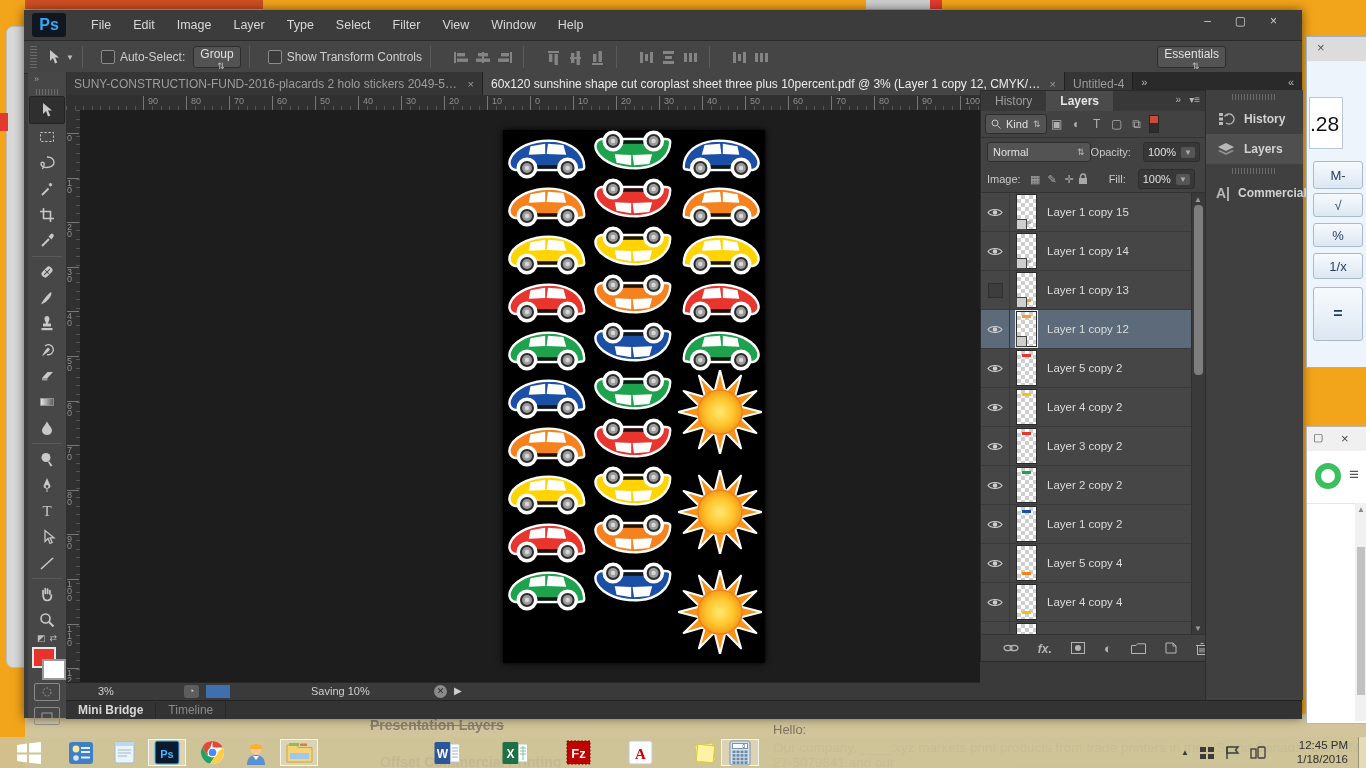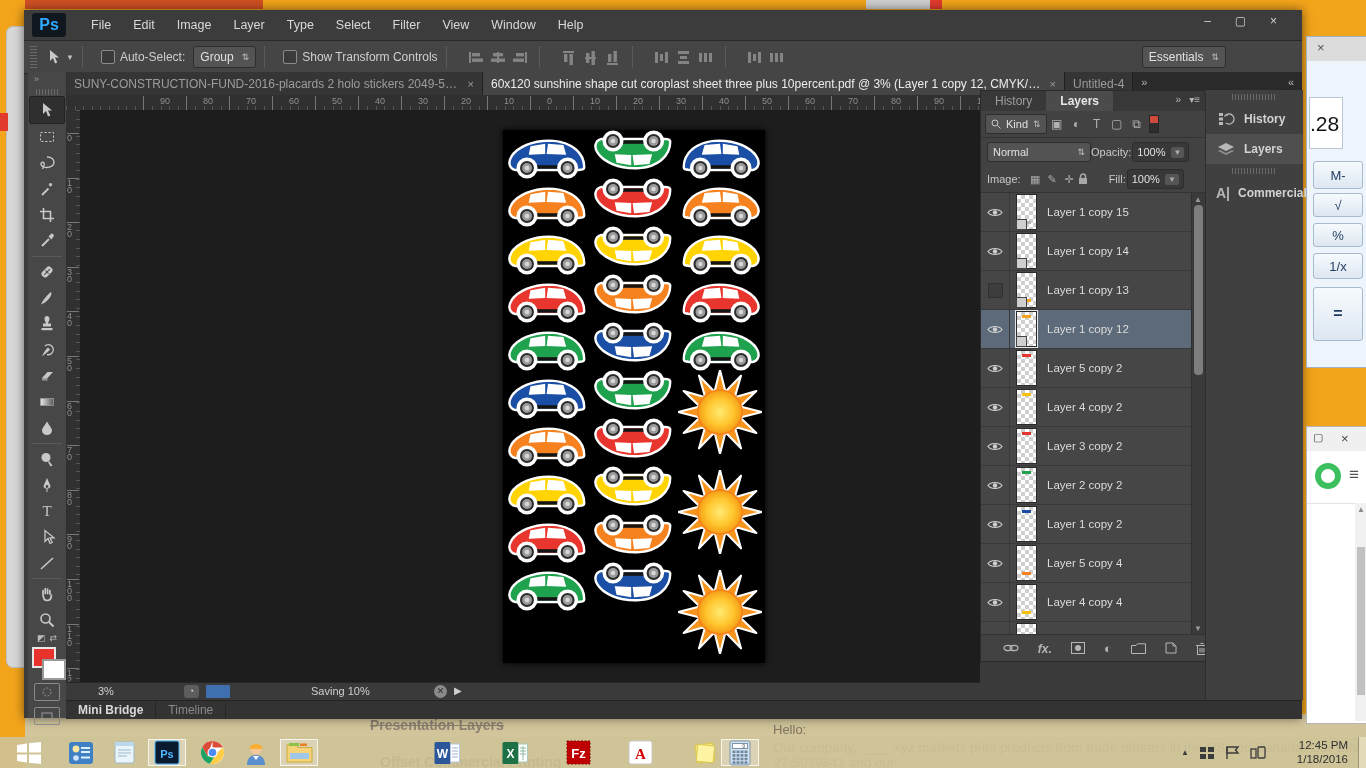--- a/index.html
+++ b/index.html
@@ -27,21 +27,21 @@
   .menu-item{color:#d8d8d8;font-size:12.5px;padding:5px 11px;cursor:default;}
   .win-controls{position:absolute;right:12px;top:0;display:flex;}
   .win-btn{width:33px;height:22px;color:#cfcfcf;font-size:12px;display:flex;align-items:center;justify-content:center;}
   
   .optionsbar{position:absolute;left:0;top:30px;width:100%;height:32px;background:#454545;border-top:1px solid #2a2a2a;
     border-bottom:1px solid #2a2a2a;display:flex;align-items:center;color:#cfcfcf;font-size:12px;}
   .opt-sep{width:1px;height:22px;background:#5a5a5a;margin:0 8px;}
   .opt-grip{width:7px;height:22px;margin-left:6px;background:repeating-linear-gradient(to bottom,#6a6a6a 0 1px,transparent 1px 3px);}
   .checkbox{width:12px;height:12px;border:1px solid #8b8b8b;background:#3a3a3a;border-radius:2px;margin:0 5px 0 10px;}
   .combo{display:flex;align-items:center;background:#535353;border:1px solid #2d2d2d;border-radius:3px;height:20px;
-    padding:0 6px;margin-left:8px;color:#e0e0e0;}
+    padding:0 6px;margin-left:8px;color:#e0e0e0;flex-direction:column;}
   .combo .ud{margin-left:8px;font-size:9px;color:#bdbdbd;}
   .align-group{display:flex;margin-left:10px;}
   .align-ic{width:22px;height:20px;display:flex;align-items:center;justify-content:center;opacity:.75;}
   .workspace{position:absolute;right:76px;top:5px;}
   
   .tabbar{position:absolute;left:42px;top:62px;width:1236px;height:23px;background:#2a2a2a;display:flex;align-items:stretch;font-size:12px;}
   .doc-tab{display:flex;align-items:center;padding:0 8px;border-right:1px solid #1f1f1f;color:#9d9d9d;background:#353535;
     max-width:560px;white-space:nowrap;overflow:hidden;}
   .doc-tab .t{overflow:hidden;text-overflow:ellipsis;white-space:nowrap;}
   .doc-tab.active{background:#454545;color:#ececec;}
@@ -58,21 +58,21 @@
   .swap-row{display:flex;justify-content:center;gap:4px;color:#bdbdbd;font-size:9px;height:12px;}
   .swatches{position:relative;width:30px;height:30px;margin:2px auto 0 auto;}
   .fg{position:absolute;left:0;top:0;width:20px;height:17px;border:2px solid #e8e8e8;}
   .bg{position:absolute;left:10px;top:12px;width:20px;height:17px;border:2px solid #9a9a9a;background:#fff;}
   .qmask,.smode{width:24px;height:16px;margin:6px auto 0 auto;border:1px solid #8a8a8a;border-radius:2px;
     display:flex;align-items:center;justify-content:center;}
   
   .hruler{position:absolute;left:42px;top:85px;width:914px;height:15px;background:#303030;border-bottom:1px solid #1c1c1c;
     color:#8f8f8f;font-size:9px;
     background-image:repeating-linear-gradient(to right,#555 0 1px,transparent 1px 8.6px);background-position:0 bottom;background-size:100% 4px;background-repeat:no-repeat;}
-  .hruler .lbl{position:absolute;top:1px;border-left:1px solid #777;padding-left:16px;height:14px;}
+  .hruler .lbl{position:absolute;top:1px;border-left:1px solid #777;padding-left:4px;height:14px;}
   .vruler{position:absolute;left:42px;top:100px;width:14px;height:572px;background:#303030;border-right:1px solid #1c1c1c;
     color:#8f8f8f;font-size:9px;
     background-image:repeating-linear-gradient(to bottom,#555 0 1px,transparent 1px 8.6px);background-position:right 0;background-size:4px 100%;background-repeat:no-repeat;}
   .vruler .lbl{position:absolute;left:1px;border-top:1px solid #777;width:12px;line-height:7px;padding-top:1px;}
   .corner{position:absolute;left:42px;top:85px;width:14px;height:15px;background:#383838;border-right:1px solid #1c1c1c;border-bottom:1px solid #1c1c1c;}
   .pasteboard{position:absolute;left:56px;top:100px;width:900px;height:572px;background:#1d1d1d;overflow:hidden;}
   .canvas-doc{position:absolute;left:423px;top:20px;width:262px;height:533px;background:#000;box-shadow:0 0 6px #000;}
   .sticker{position:absolute;}
   
   .statusbar{position:absolute;left:42px;top:672px;width:914px;height:18px;background:#3a3a3a;border-top:1px solid #262626;
@@ -97,21 +97,21 @@
   .ptab.active{background:#4b4b4b;color:#e6e6e6;font-weight:bold;}
   .ptab-icons{position:absolute;right:6px;top:3px;color:#b5b5b5;font-size:10px;display:flex;gap:8px;}
   .filter-row{display:flex;align-items:center;height:26px;border-bottom:1px solid #333;padding:0 4px;}
   .kind-combo{display:flex;align-items:center;background:#535353;border:1px solid #2d2d2d;border-radius:3px;height:18px;
     padding:0 5px;color:#e0e0e0;font-size:11px;gap:5px;}
   .f-ic{width:20px;text-align:center;color:#b0b0b0;font-size:12px;}
   .blend-row{display:flex;align-items:center;height:28px;padding:0 6px;color:#c9c9c9;font-size:11px;}
   .blend-sel{display:flex;align-items:center;justify-content:space-between;background:#535353;border:1px solid #2d2d2d;
     border-radius:3px;height:18px;width:92px;padding:0 5px;color:#e0e0e0;}
   .valbox{display:flex;align-items:center;background:#383838;border:1px solid #2d2d2d;border-radius:3px;height:18px;
-    padding:0 4px;color:#e0e0e0;margin-left:1px;}
+    padding:0 4px;color:#e0e0e0;margin-left:12px;}
   .valbox .dd{margin-left:5px;font-size:8px;color:#aaa;background:#555;padding:1px 3px;border-radius:2px;}
   .lock-row{display:flex;align-items:center;height:26px;padding:0 6px;color:#c9c9c9;font-size:11px;border-bottom:1px solid #333;}
   .lock-ic{width:17px;text-align:center;color:#a8a8a8;font-size:11px;}
   .layerlist{position:absolute;left:0;top:102px;width:210px;height:442px;overflow:hidden;background:#454545;}
   .lrow{position:relative;height:38px;border-bottom:1px solid #393939;display:flex;align-items:center;background:#464646;}
   .lrow.selected{background:#5c6a79;}
   .eyecell{width:28px;height:100%;border-right:1px solid #393939;display:flex;align-items:center;justify-content:center;}
   .eyebox{width:13px;height:13px;border:1px solid #303030;background:#3d3d3d;}
   .thumb{position:relative;width:19px;height:34px;margin-left:6px;background-color:#fff;
     background-image:linear-gradient(45deg,#cfcfcf 25%,transparent 25%,transparent 75%,#cfcfcf 75%),

